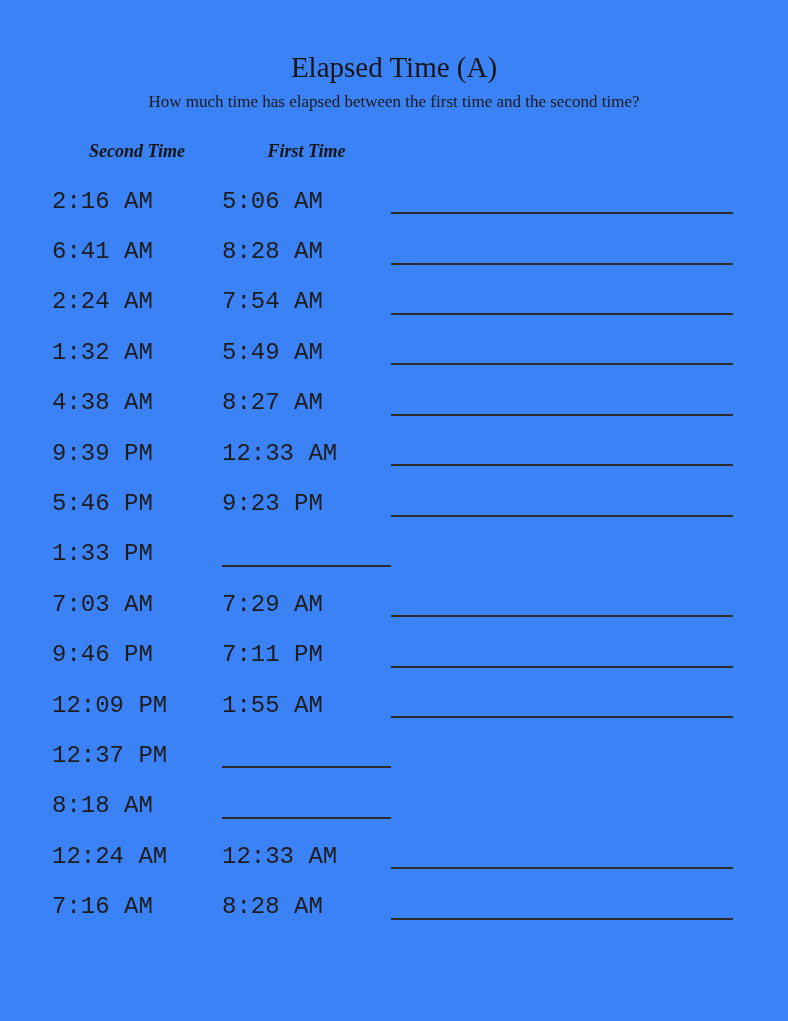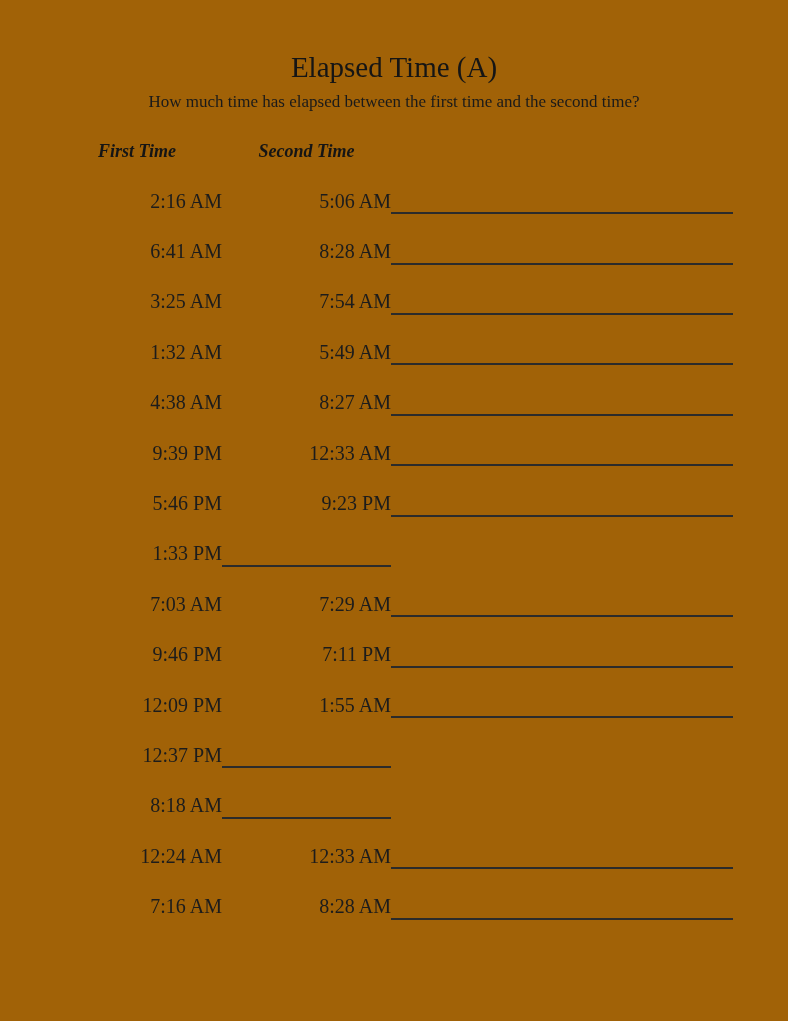--- a/index.html
+++ b/index.html
@@ -4,21 +4,21 @@
 <style>
   html, body {
     margin: 0;
     padding: 0;
     background: #ffffff;
   }
   .sheet {
     position: relative;
     width: 788px;
     height: 1021px;
-    background: #a16207;
+    background: #3b82f6;
     font-family: "Liberation Serif", "DejaVu Serif", serif;
     color: #1a1a1a;
     overflow: hidden;
   }
   .title {
     position: absolute;
     top: 50px;
     left: 0;
     width: 100%;
     text-align: center;
@@ -55,24 +55,25 @@
     top: 176px;
     left: 52px;
   }
   .row {
     display: grid;
     grid-template-columns: 170px 169px 342px;
     height: 50.4px;
     align-items: center;
   }
   .time-cell {
-    text-align: right;
-    font-size: 20px;
+    text-align: left;
+    font-size: 24px;
     color: #1c1c1c;
     white-space: nowrap;
+    font-family: Liberation Mono, monospace;
   }
   .answer-cell {
     position: relative;
     height: 100%;
   }
   .answer-line {
     position: absolute;
     left: 0;
     right: 0;
     top: 50%;
@@ -83,22 +84,22 @@
 </style>
 </head>
 <body>
 
 <div class="sheet">
 
   <div class="title">Elapsed Time (A)</div>
   <div class="subtitle">How much time has elapsed between the first time and the second time?</div>
 
   <div class="header-row">
+    <div class="hcell">Second Time</div>
     <div class="hcell">First Time</div>
-    <div class="hcell">Second Time</div>
   </div>
 
   <div class="rows">
 
     <div class="row">
       <div class="time-cell">2:16 AM</div>
       <div class="time-cell">5:06 AM</div>
       <div class="answer-cell">
           <div class="answer-line"></div>
         </div>
@@ -106,21 +107,21 @@
 
     <div class="row">
       <div class="time-cell">6:41 AM</div>
       <div class="time-cell">8:28 AM</div>
       <div class="answer-cell">
           <div class="answer-line"></div>
         </div>
     </div>
 
     <div class="row">
-      <div class="time-cell">3:25 AM</div>
+      <div class="time-cell">2:24 AM</div>
       <div class="time-cell">7:54 AM</div>
       <div class="answer-cell">
           <div class="answer-line"></div>
         </div>
     </div>
 
     <div class="row">
       <div class="time-cell">1:32 AM</div>
       <div class="time-cell">5:49 AM</div>
       <div class="answer-cell">

